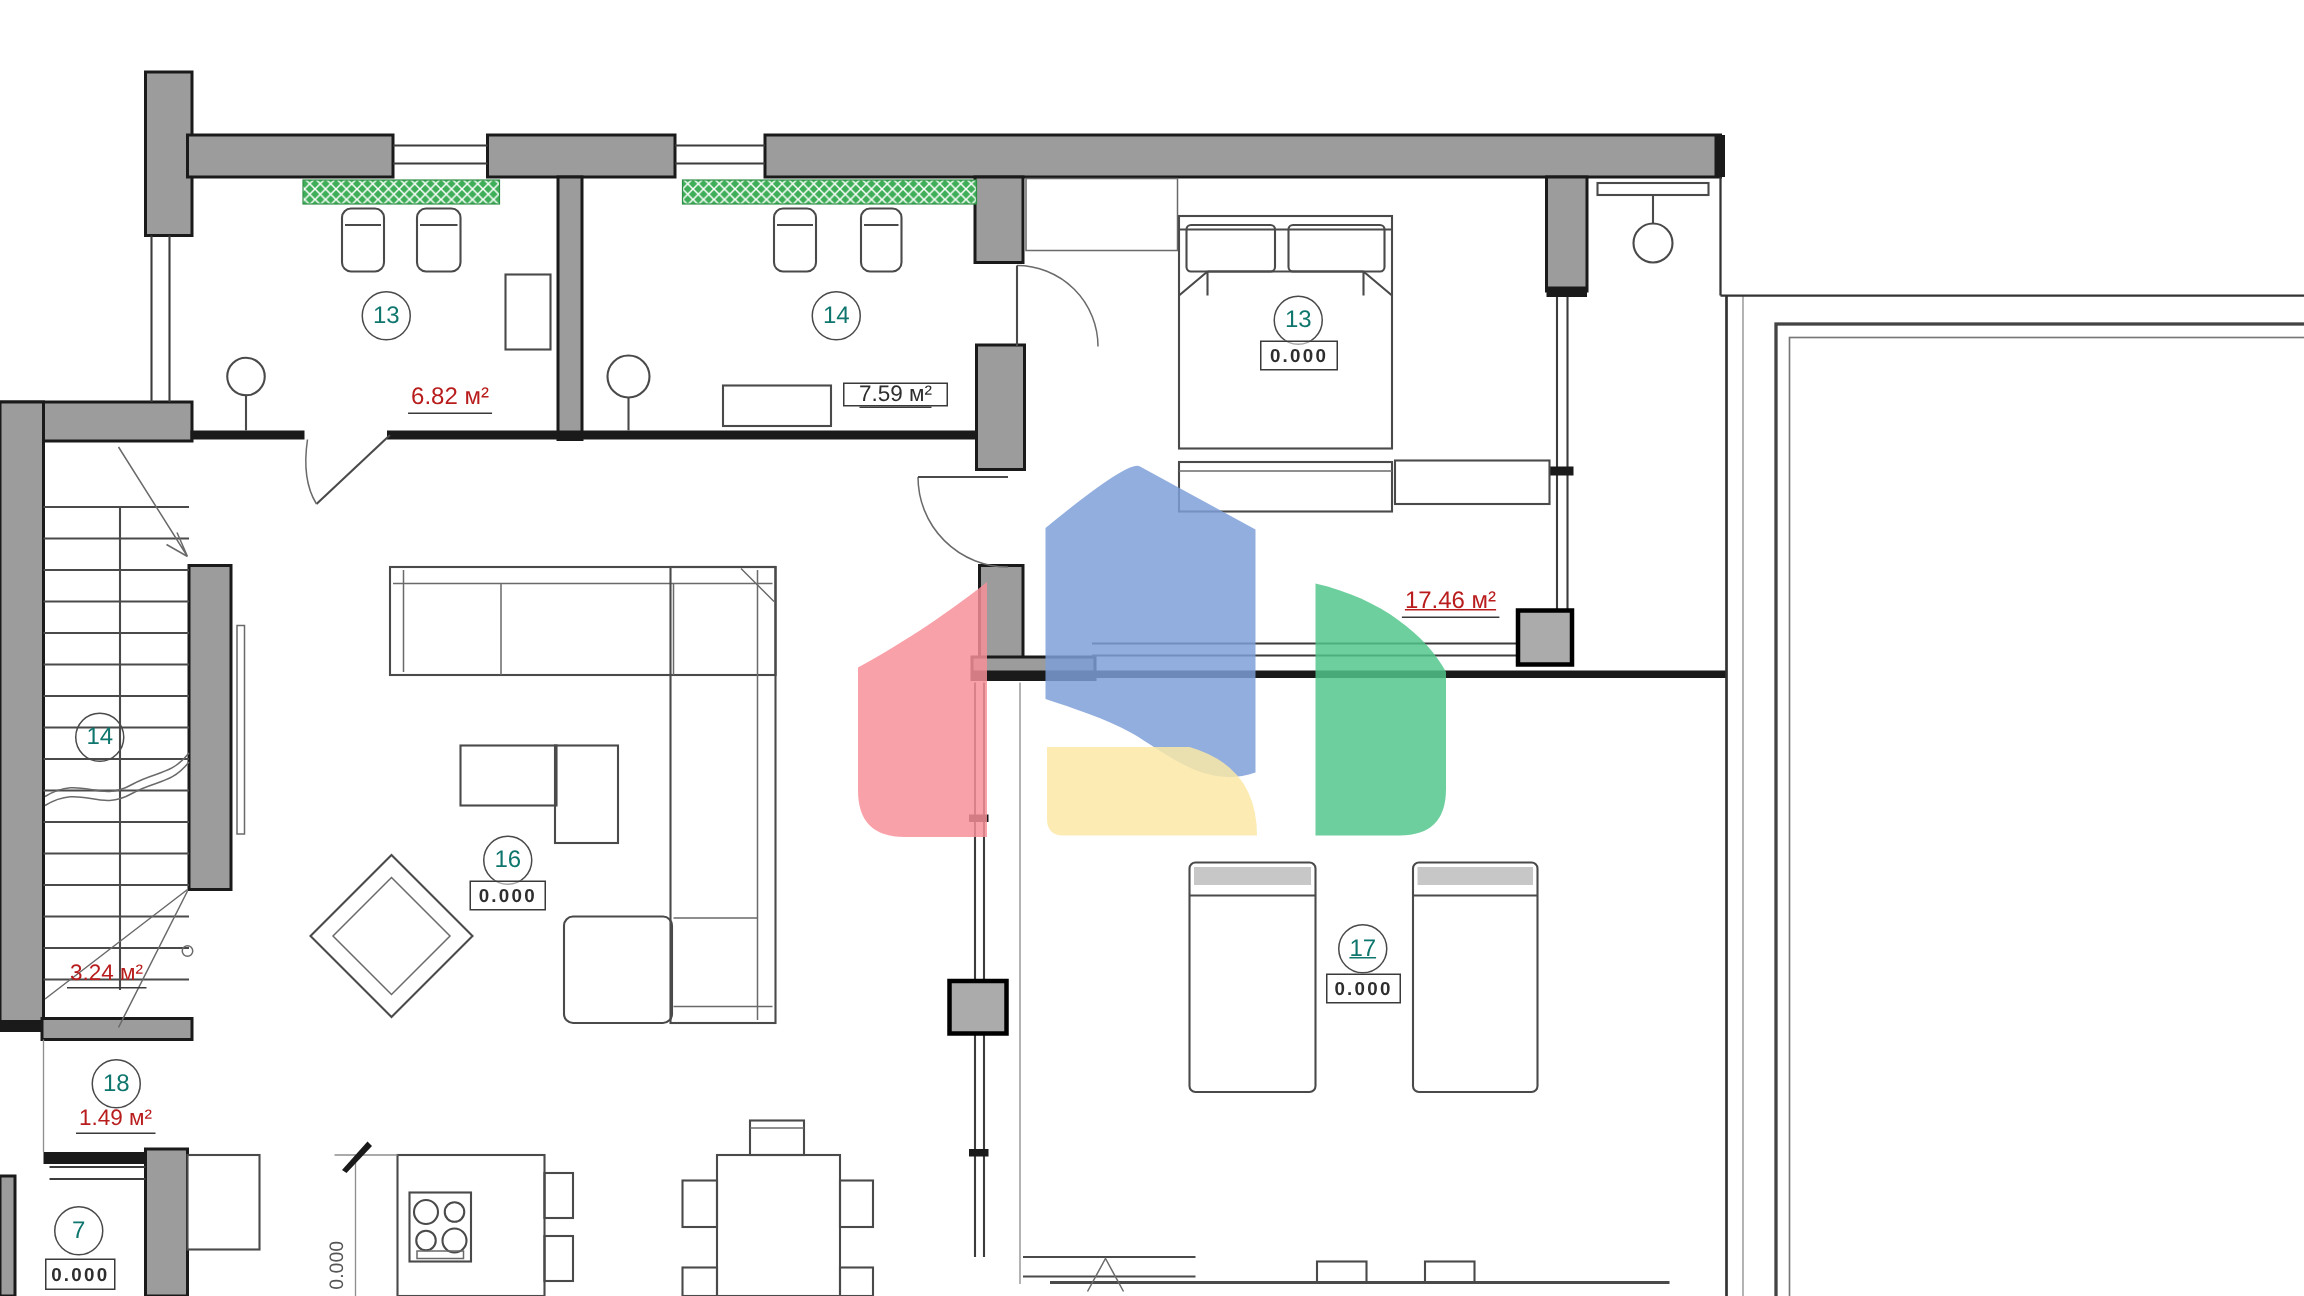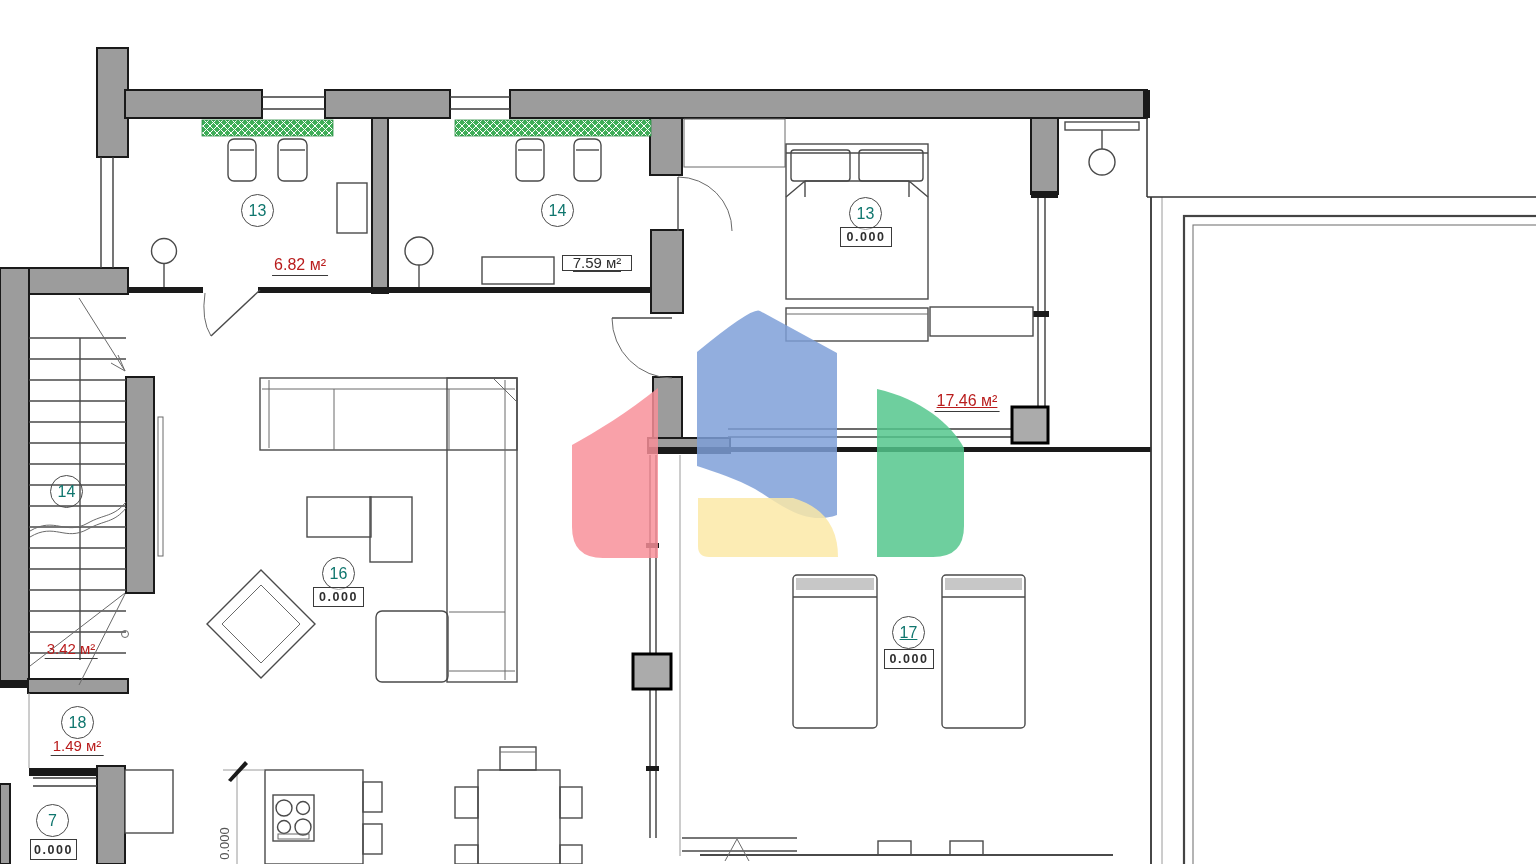--- a/index.html
+++ b/index.html
@@ -232,21 +232,21 @@
 <div class="areabox" style="left:562px;top:255px;width:70px;height:16px;">
   <span>7.59 м²</span>
 </div>
 
 <div class="badge" style="left:849px;top:197px;">13</div>
 <div class="elev" style="left:840px;top:227px;width:52px;height:20px;">0.000</div>
 
 <div class="area" style="left:967px;top:392px;text-decoration:underline;">17.46 м²</div>
 
 <div class="badge" style="left:50px;top:475px;">14</div>
-<div class="area" style="left:71px;top:640px;font-size:15px;">3.42 м²</div>
+<div class="area" style="left:71px;top:640px;font-size:15px;">3.24 м²</div>
 
 <div class="badge" style="left:322px;top:557px;">16</div>
 <div class="elev" style="left:313px;top:587px;width:51px;height:20px;">0.000</div>
 
 <div class="badge" style="left:892px;top:616px;text-decoration:underline;">17</div>
 <div class="elev" style="left:884px;top:649px;width:50px;height:20px;">0.000</div>
 
 <div class="badge" style="left:61px;top:706px;">18</div>
 <div class="area" style="left:77px;top:737px;font-size:15px;">1.49 м²</div>
 

